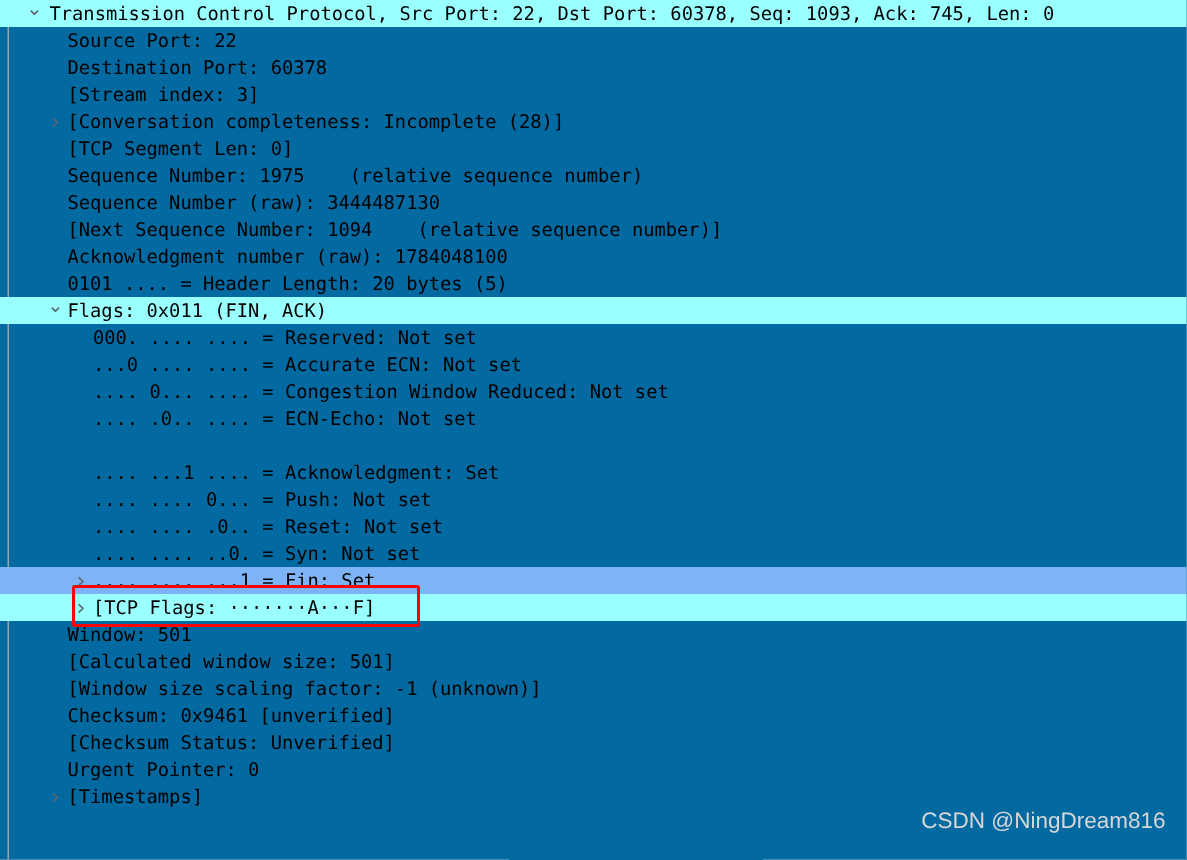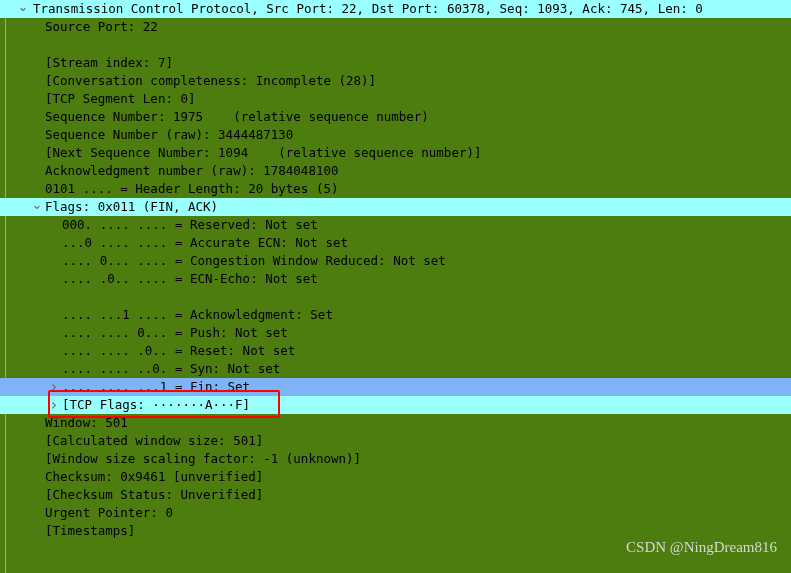--- a/index.html
+++ b/index.html
@@ -14,21 +14,21 @@
     overflow: hidden;
     position: relative;
   }
 
   #packet-detail-pane {
     position: absolute;
     left: 0;
     top: 0;
     width: 791px;
     height: 573px;
-    background: #4d7c0f;
+    background: #0369a1;
     box-sizing: border-box;
   }
 
   
   #tree-guide-line {
     position: absolute;
     left: 5px;
     top: 0;
     width: 1px;
     height: 573px;
@@ -104,39 +104,39 @@
     border: 2px solid #ff0000;
     box-sizing: border-box;
     border-radius: 2px;
     pointer-events: none;
   }
 
   #watermark {
     position: absolute;
     right: 14px;
     bottom: 17px;
-    font-family: Liberation Serif, serif;
+    font-family: Liberation Sans, sans-serif;
     font-size: 15px;
     color: #d7d7d7;
     white-space: pre;
     user-select: none;
   }
 </style>
 </head>
 <body>
 
 <div id="packet-detail-pane">
 
   <div id="tree-guide-line"></div>
 
   <div class="tree-rows" id="tree-rows">
       <div class="tree-row lvl0 hl-cyan"><div class="row-bg"></div><span class="twisty open"></span><span class="row-label">Transmission Control Protocol, Src Port: 22, Dst Port: 60378, Seq: 1093, Ack: 745, Len: 0</span></div>
       <div class="tree-row lvl1"><div class="row-bg"></div><span class="row-label">Source Port: 22</span></div>
-      <div class="tree-row lvl1"><div class="row-bg"></div></div>
-      <div class="tree-row lvl1"><div class="row-bg"></div><span class="row-label">[Stream index: 7]</span></div>
+      <div class="tree-row lvl1"><div class="row-bg"></div><span class="row-label">Destination Port: 60378</span></div>
+      <div class="tree-row lvl1"><div class="row-bg"></div><span class="row-label">[Stream index: 3]</span></div>
       <div class="tree-row lvl1"><div class="row-bg"></div><span class="twisty closed"></span><span class="row-label">[Conversation completeness: Incomplete (28)]</span></div>
       <div class="tree-row lvl1"><div class="row-bg"></div><span class="row-label">[TCP Segment Len: 0]</span></div>
       <div class="tree-row lvl1"><div class="row-bg"></div><span class="row-label">Sequence Number: 1975    (relative sequence number)</span></div>
       <div class="tree-row lvl1"><div class="row-bg"></div><span class="row-label">Sequence Number (raw): 3444487130</span></div>
       <div class="tree-row lvl1"><div class="row-bg"></div><span class="row-label">[Next Sequence Number: 1094    (relative sequence number)]</span></div>
       <div class="tree-row lvl1"><div class="row-bg"></div><span class="row-label">Acknowledgment number (raw): 1784048100</span></div>
       <div class="tree-row lvl1"><div class="row-bg"></div><span class="row-label">0101 .... = Header Length: 20 bytes (5)</span></div>
       <div class="tree-row lvl1 hl-cyan"><div class="row-bg"></div><span class="twisty open"></span><span class="row-label">Flags: 0x011 (FIN, ACK)</span></div>
       <div class="tree-row lvl2"><div class="row-bg"></div><span class="row-label">000. .... .... = Reserved: Not set</span></div>
       <div class="tree-row lvl2"><div class="row-bg"></div><span class="row-label">...0 .... .... = Accurate ECN: Not set</span></div>

